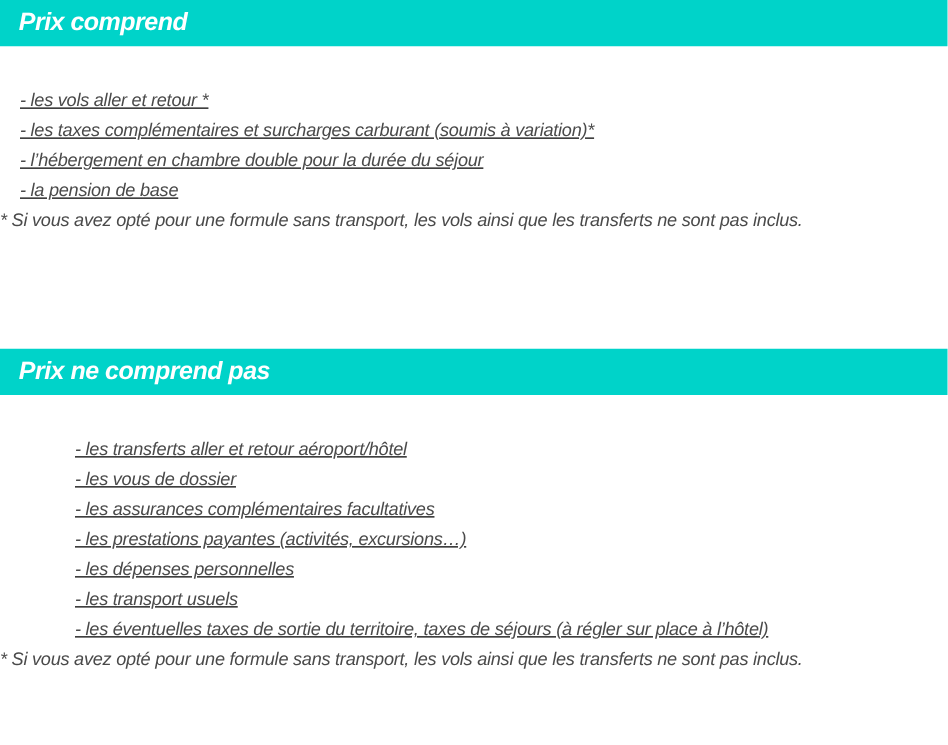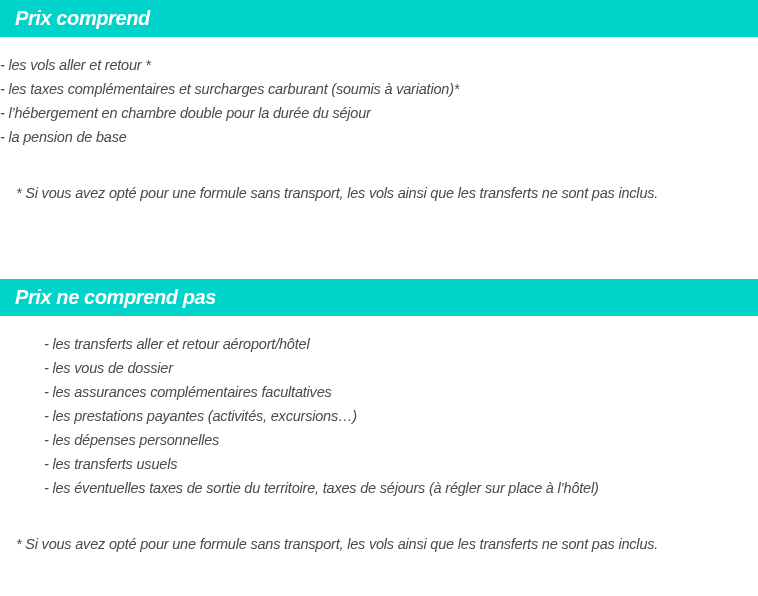--- a/index.html
+++ b/index.html
@@ -28,36 +28,37 @@
       font-size: 20px;
       line-height: 37px;
       font-style: italic;
       font-weight: bold;
       color: #ffffff;
       letter-spacing: -0.4px;
     }
     .list {
       position: absolute;
       left: 0;
-      margin: 0;
+      margin: 16px;
       padding: 0;
       list-style: none;
+      text-decoration: underline;
     }
     .list li {
       font-size: 14.5px;
       line-height: 24px;
       font-style: italic;
       color: #4a4a4a;
       white-space: nowrap;
       letter-spacing: -0.2px;
     }
     .note {
       position: absolute;
       left: 0;
-      margin: 16px;
+      margin: 0;
       font-size: 14.5px;
       line-height: 24px;
       font-style: italic;
       color: #4a4a4a;
       white-space: nowrap;
       letter-spacing: -0.2px;
     }
   </style>
 </head>
 <body>
@@ -78,17 +79,17 @@
 <div class="banner" style="top:279px;">
   <h2>Prix ne comprend pas</h2>
 </div>
 
 <ul class="list" style="top:332px;padding-left:44px;">
   <li>- les transferts aller et retour aéroport/hôtel</li>
   <li>- les vous de dossier</li>
   <li>- les assurances complémentaires facultatives</li>
   <li>- les prestations payantes (activités, excursions…)</li>
   <li>- les dépenses personnelles</li>
-  <li>- les transferts usuels</li>
+  <li>- les transport usuels</li>
   <li>- les éventuelles taxes de sortie du territoire, taxes de séjours (à régler sur place à l’hôtel)</li>
 </ul>
 
 <p class="note" style="top:516px;">* Si vous avez opté pour une formule sans transport, les vols ainsi que les transferts ne sont pas inclus.</p>
 
 </body></html>

